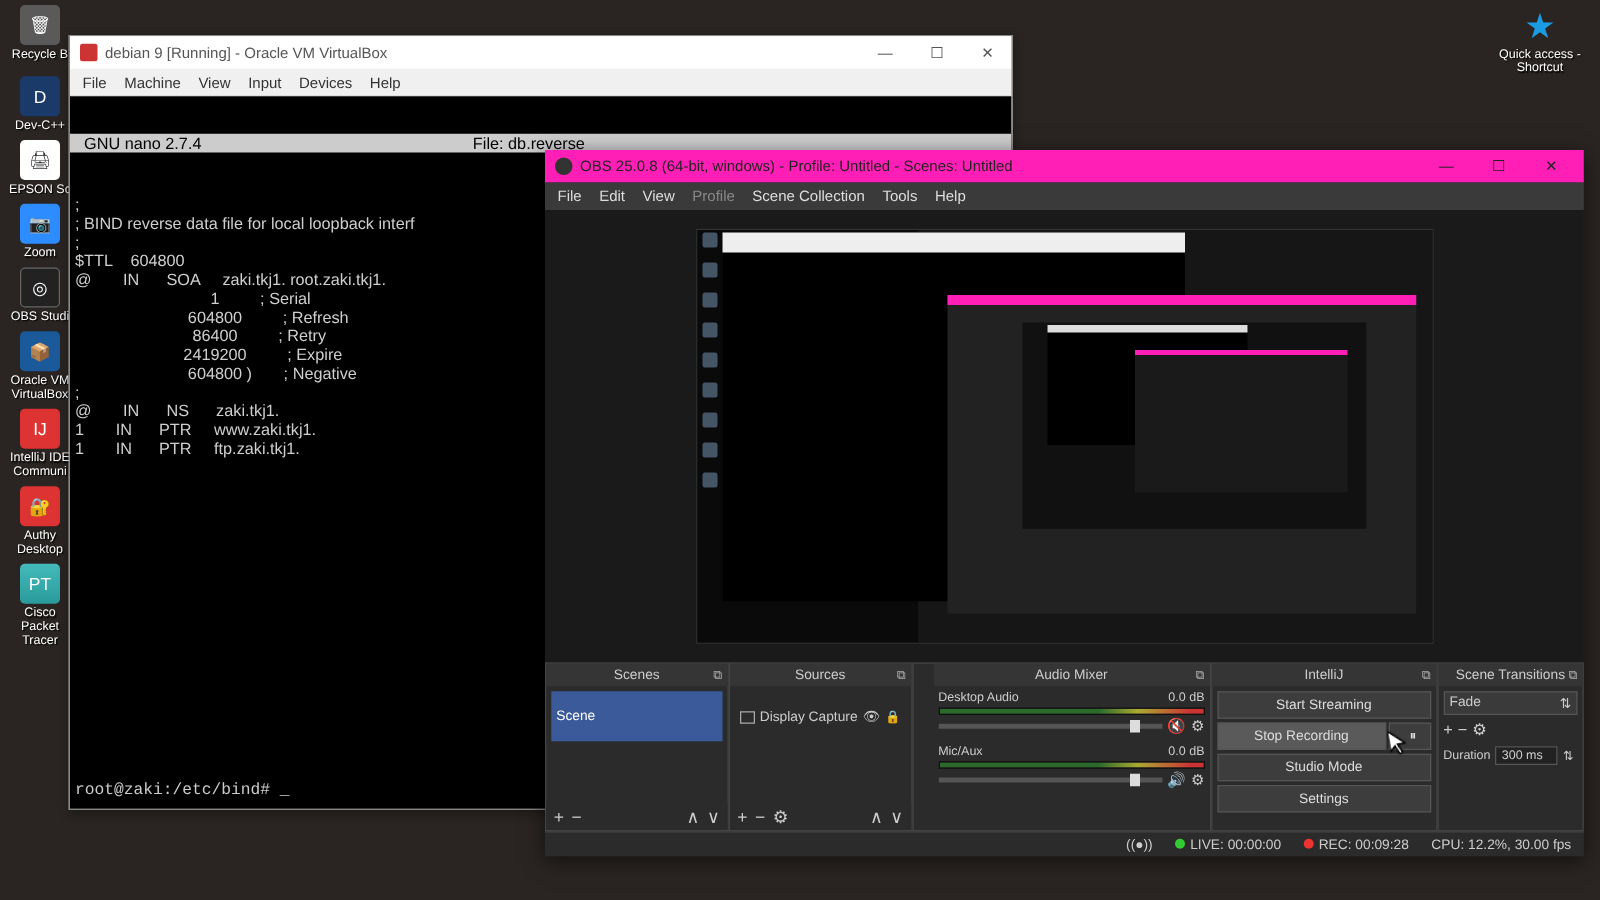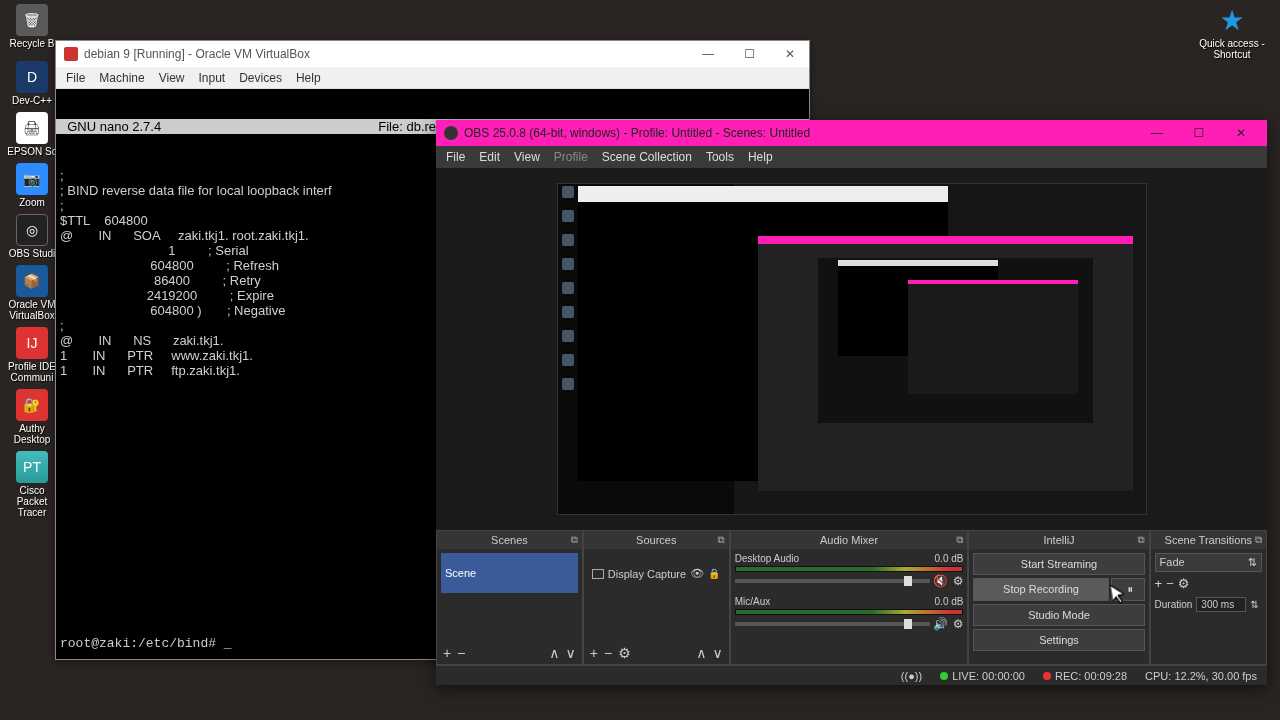--- a/index.html
+++ b/index.html
@@ -17,21 +17,21 @@
 .ic.epson { background: #fff; color: #333; }
 .ic.zoom { background: #2d8cff; }
 .ic.obs { background: #222; border: 1px solid #666; }
 .ic.vbox { background: #1a5a9a; }
 .ic.ij { background: #d33; }
 .ic.authy { background: #d33; }
 .ic.packet { background: linear-gradient(#4bb, #2a9a9a); }
 .ic.star { background: none; color: #1a9be3; font-size: 28px; }
 
 
-.vbox-win { position: absolute; left: 55px; top: 40px; width: 755px; height: 620px; background: #fff; border: 1px solid #888; z-index: 2; box-shadow: 0 2px 8px rgba(0,0,0,0.4); }
+.vbox-win { position: absolute; left: 55px; top: 28px; width: 755px; height: 620px; background: #fff; border: 1px solid #888; z-index: 2; box-shadow: 0 2px 8px rgba(0,0,0,0.4); }
 .vbox-title { height: 26px; background: #fff; display: flex; align-items: center; padding: 0 8px; font-size: 12px; color: #555; }
 .vbox-title .vicon { width: 14px; height: 14px; background: #c33; margin-right: 6px; border-radius: 2px; }
 .vbox-title .wctrls { margin-left: auto; display: flex; gap: 18px; font-size: 12px; color: #555; }
 .vbox-title .wctrls span { cursor: pointer; padding: 2px 6px; }
 .vbox-menu { height: 22px; background: #f0f0f0; border-bottom: 1px solid #ddd; display: flex; gap: 14px; padding: 0 10px; align-items: center; font-size: 12px; color: #333; }
 .vbox-menu span { cursor: pointer; }
 .vbox-term { background: #000; color: #ccc; font-family: "Consolas","Courier New",monospace; font-size: 13px; line-height: 15px; padding: 0; white-space: pre; height: calc(100% - 48px); overflow: hidden; }
 .term-header { background: #ccc; color: #000; padding: 0 4px; display: flex; }
 .term-header .fn { margin: 0 auto; }
 pre.body { padding: 4px; color: #cfcfcf; }
@@ -61,21 +61,21 @@
 .obs-panels { display: flex; height: 135px; background: #2b2b2b; }
 .panel { border: 1px solid #444; display: flex; flex-direction: column; }
 .panel-header { height: 18px; background: #353535; color: #ccc; font-size: 11px; display: flex; align-items: center; justify-content: center; position: relative; }
 .panel-header .pop { position: absolute; right: 4px; font-size: 10px; color: #aaa; cursor: pointer; }
 .panel-body { flex: 1; padding: 4px; color: #ccc; font-size: 11px; position: relative; }
 .panel-footer { height: 22px; background: #2b2b2b; display: flex; gap: 6px; padding: 0 6px; align-items: center; font-size: 14px; color: #ccc; }
 .panel-footer span { cursor: pointer; }
 
 .scenes { width: 150px; }
 .sources { width: 150px; }
-.mixer { width: 244px; }
+.mixer { width: 244px; padding-left: 16px; }
 .controls { width: 185px; }
 .trans { width: 120px; }
 
 .list-item { padding: 14px 4px; cursor: pointer; }
 .list-item.sel { background: #3a5a9a; color: #fff; }
 
 .src-row { display: flex; align-items: center; gap: 4px; }
 .src-row .sicon { width: 12px; height: 10px; border: 1px solid #aaa; }
 .src-row .eye { margin-left: auto; font-size: 11px; cursor: pointer; }
 .src-row .lock { font-size: 10px; cursor: pointer; }
@@ -134,21 +134,21 @@
   <div class="dicon">
       <div class="ic obs">◎</div>
       <div class="lbl">OBS Studi</div>
     </div>
   <div class="dicon">
       <div class="ic vbox">📦</div>
       <div class="lbl">Oracle VM VirtualBox</div>
     </div>
   <div class="dicon">
       <div class="ic ij">IJ</div>
-      <div class="lbl">Profile IDE Communi</div>
+      <div class="lbl">IntelliJ IDE Communi</div>
     </div>
   <div class="dicon">
       <div class="ic authy">🔐</div>
       <div class="lbl">Authy Desktop</div>
     </div>
   <div class="dicon">
       <div class="ic packet">PT</div>
       <div class="lbl">Cisco Packet Tracer</div>
     </div>
 </div>

